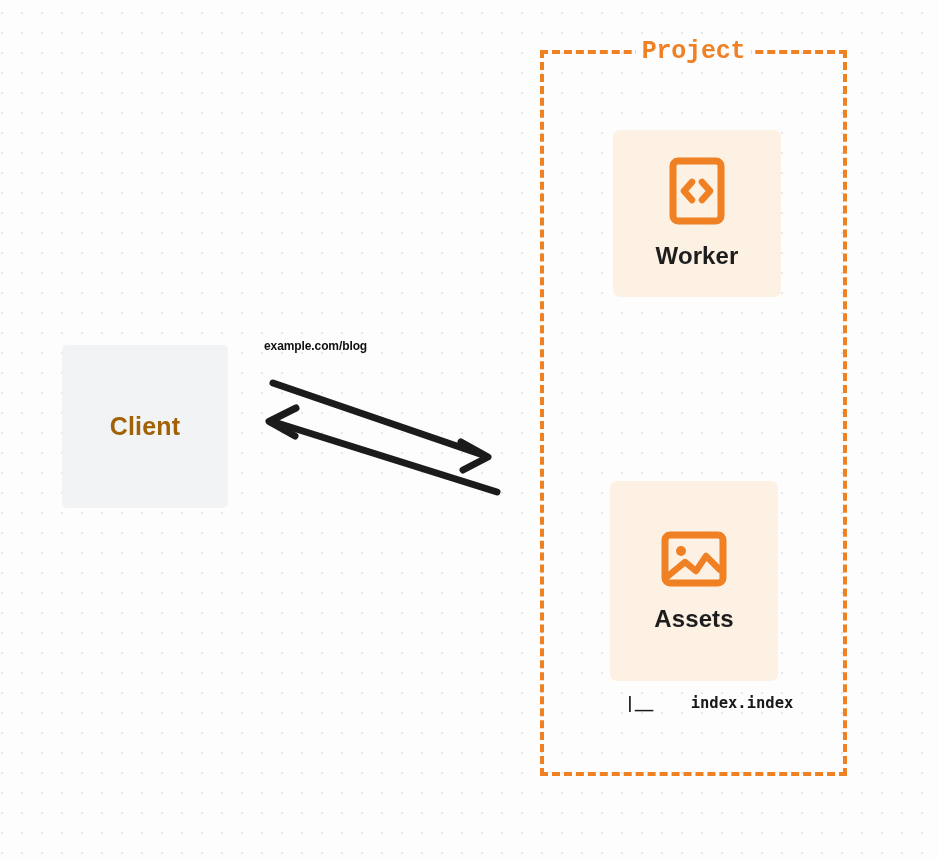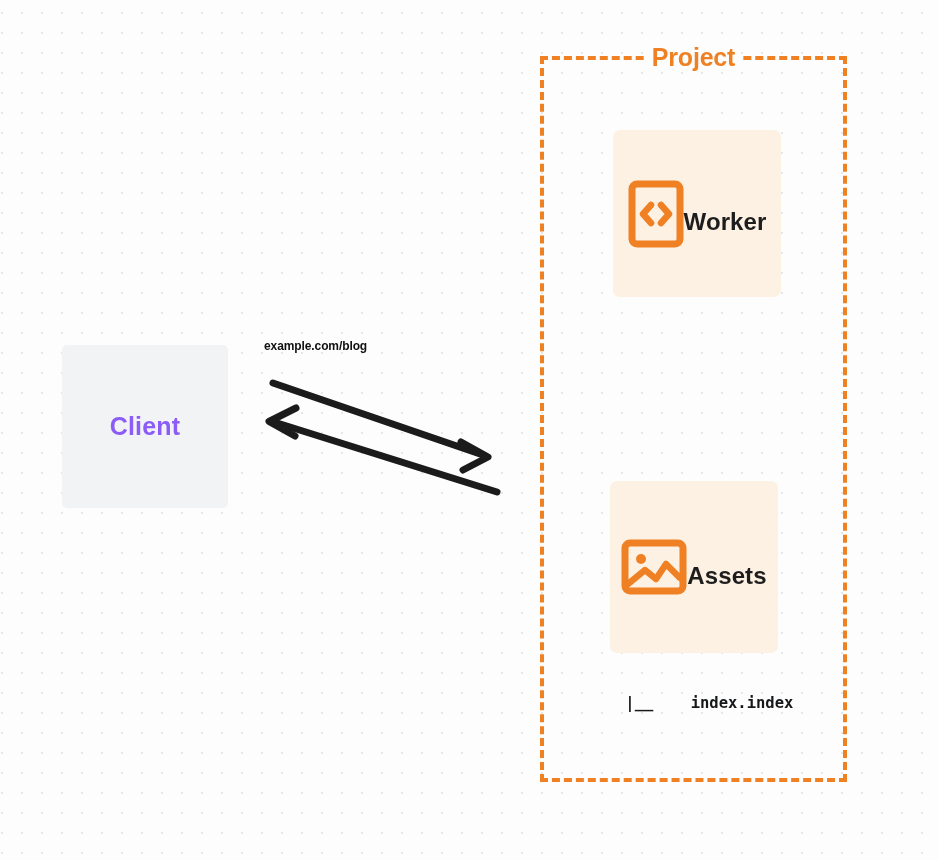--- a/index.html
+++ b/index.html
@@ -34,21 +34,21 @@
     height: 163px;
     background: #f2f3f4;
     border-radius: 5px;
     display: flex;
     align-items: center;
     justify-content: center;
   }
   .client-label {
     font-size: 25px;
     font-weight: 700;
-    color: #8b5cf6;
+    color: #a16207;
     letter-spacing: 0.2px;
   }
 
   
   .arrows-svg {
     position: absolute;
     left: 250px;
     top: 330px;
     width: 270px;
     height: 190px;
@@ -62,25 +62,26 @@
     font-weight: 700;
     color: #111111;
     letter-spacing: -0.1px;
     white-space: nowrap;
   }
 
   
   .project-box {
     position: absolute;
     left: 540px;
-    top: 56px;
+    top: 50px;
     width: 307px;
     height: 726px;
     box-sizing: border-box;
     border: 4px dashed #f08122;
+    font-family: Liberation Mono, monospace;
   }
   .project-title {
     position: absolute;
     left: 0;
     right: 0;
     top: -17px;
     text-align: center;
   }
   .project-title span {
     background: #fdfdfd;
@@ -90,35 +91,35 @@
     color: #ef8023;
     letter-spacing: -0.2px;
   }
 
   
   .card {
     position: absolute;
     background: #fdf1e4;
     border-radius: 7px;
     display: flex;
-    flex-direction: row;
+    flex-direction: column;
     align-items: center;
   }
   .card-worker {
     left: 613px;
     top: 130px;
     width: 168px;
     height: 167px;
     justify-content: center;
   }
   .card-assets {
     left: 610px;
     top: 481px;
     width: 168px;
-    height: 172px;
+    height: 200px;
     justify-content: center;
   }
   .card-icon {
     line-height: 0;
   }
   .card-label {
     margin-top: 17px;
     font-size: 24px;
     font-weight: 700;
     color: #1d1d1d;

